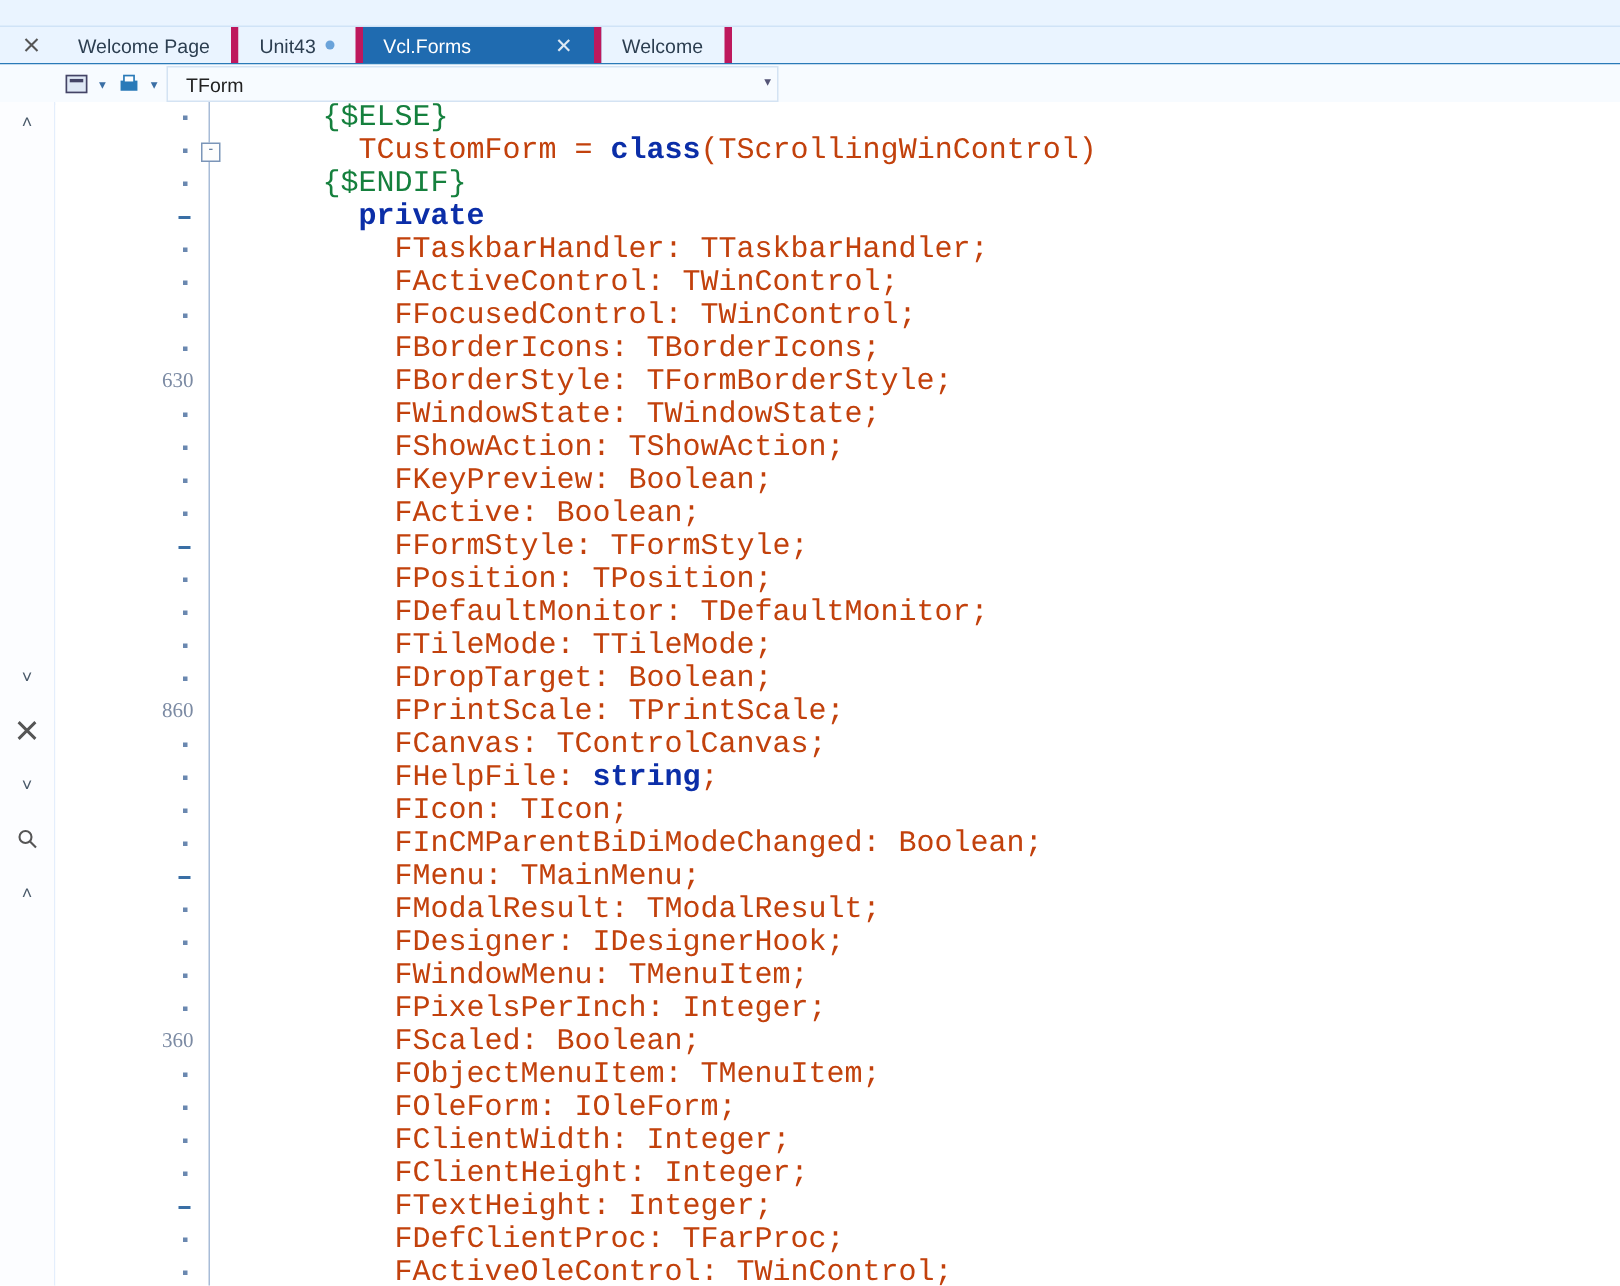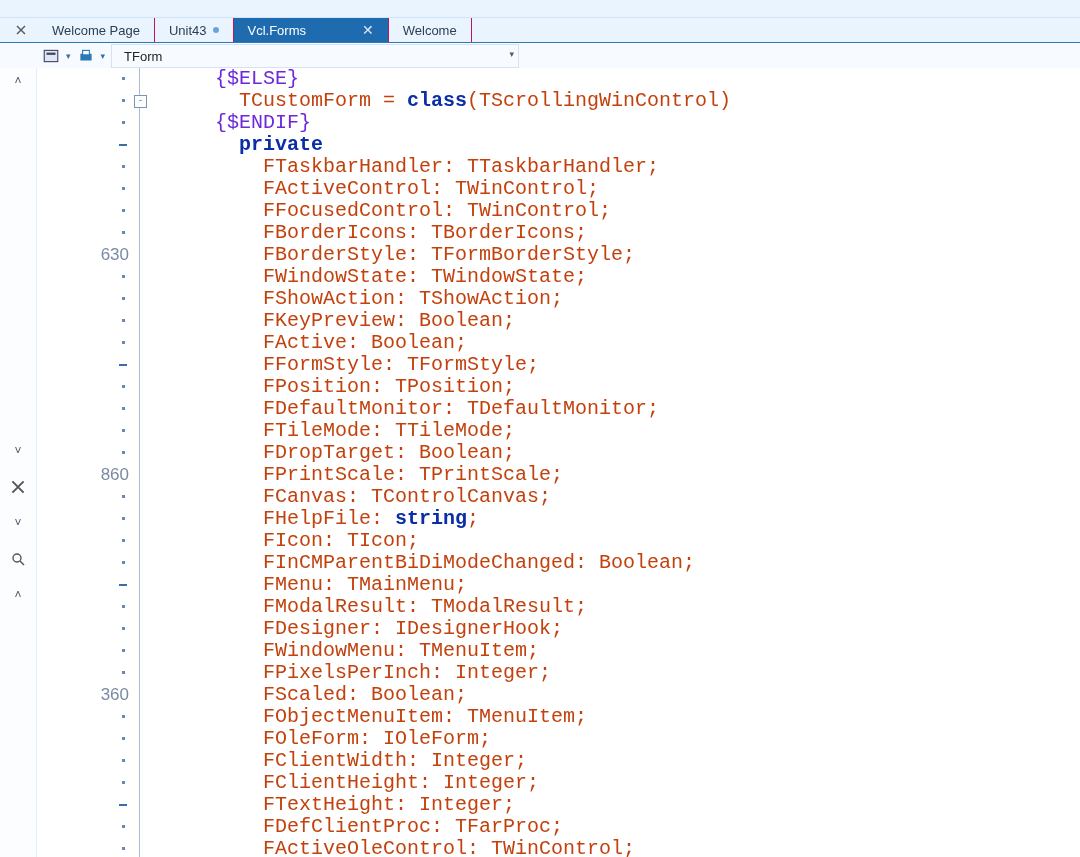--- a/index.html
+++ b/index.html
@@ -34,21 +34,21 @@
     align-items: center;
     justify-content: center;
     color: #555;
   }
   .tab-strip .left-spacer svg { width: 10px; height: 10px; }
 
   .tab {
     display:flex;
     align-items:center;
     padding: 0 14px;
-    border-right: 1px solid #be185d;
+    border-right: 5px solid #be185d;
     color:#2c3e50;
     font-size:13px;
     cursor:pointer;
     background: #eaf4ff;
     position:relative;
   }
   .tab.modified .dot {
     width:6px;height:6px;border-radius:50%;
     background:#6aa3da;
     margin-left:6px;
@@ -164,22 +164,22 @@
 
   .line-row {
     height:22px;
     position:relative;
   }
   .ln-num {
     position:absolute;
     right:4px;
     top:0;
     color:#7b8aa3;
-    font-family: Liberation Sans, sans-serif;
-    font-size:17px;
+    font-family: Liberation Serif, serif;
+    font-size:14px;
     line-height:22px;
   }
   .ln-dot {
     position:absolute;
     right:8px;
     top:9px;
     width:3px;height:3px;
     background:#6a88b0;
   }
   .ln-dash {
@@ -206,21 +206,21 @@
   .fold-line {
     position:absolute;
     left:6px;
     top:0;
     width:1px;
     height:22px;
     background:#a8bcd7;
   }
 
   
-  .tok-dir   { color:#6d28d9; }         
+  .tok-dir   { color:#15803d; }         
   .tok-kw    { color:#0b2ea8; font-weight:bold; }   
   .tok-plain { color:#c2410c; }
 
   .code-line {
     height:22px;
   }
 
 </style>
 </head>
 <body>

